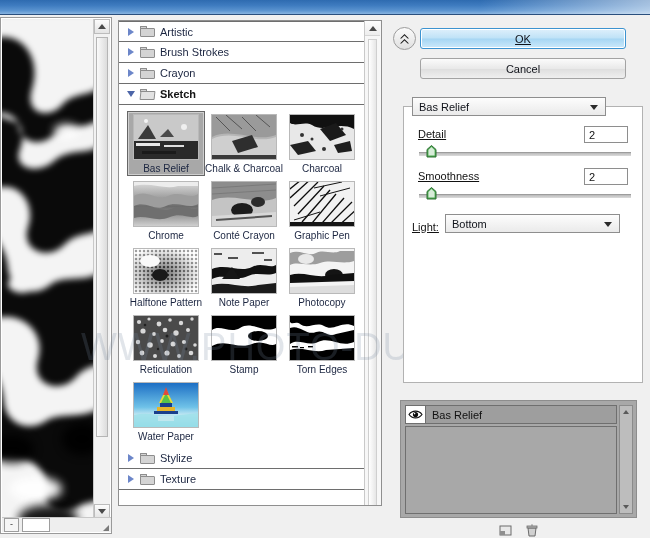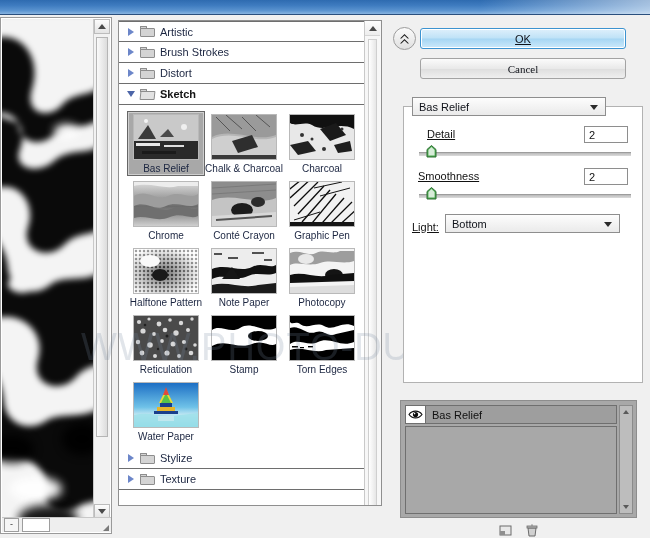--- a/index.html
+++ b/index.html
@@ -222,21 +222,20 @@
     border: 1px solid #3c93d0;
     box-shadow: 0 0 0 1px #ffffff inset;
     color: #10131a;
     text-decoration: underline;
   }
   .btn.cancel {
     left: 420px; top: 58px; width: 206px;
     background: linear-gradient(to bottom,#fbfbfb,#e9e9e9 50%,#dedede 52%,#efefef);
     border: 1px solid #a3a3a3;
     color: #10131a;
-    font-family: Liberation Serif, serif;
   }
 
   .filter-select {
     position: absolute; left: 412px; top: 97px;
     width: 194px; height: 19px;
     background: linear-gradient(to bottom,#fdfdfd,#eaeaea);
     border: 1px solid #8e8e8e;
     box-sizing: border-box;
     display: flex; align-items: center;
     padding-left: 6px;
@@ -430,21 +429,21 @@
       </div>
 
       <div class="cat-row">
         <span class="cat-arrow">
             <i class="closed"></i>
           </span>
         <span class="folder">
             <i class="tab"></i>
             <i class="body"></i>
           </span>
-        <span class="cat-label">Distort</span>
+        <span class="cat-label">Crayon</span>
       </div>
 
       <div class="cat-row expanded">
         <span class="cat-arrow">
             <i class="open"></i>
           </span>
         <span class="folder open">
             <i class="tab"></i>
             <i class="body"></i>
           </span>
@@ -768,21 +767,21 @@
   <div class="btn ok">OK</div>
   <div class="btn cancel">Cancel</div>
 
   <div class="params-box"></div>
 
   <div class="filter-select">
     <span>Bas Relief</span>
     <i class="arrow"></i>
   </div>
 
-  <div class="param-label" style="left:418px; top:128px;margin-left:9px;">
+  <div class="param-label" style="left:418px; top:128px;">
     <u>Detail</u>
   </div>
   <div class="param-value" style="left:584px; top:126px;">2</div>
   <div class="slider-track" style="left:419px; top:152px; width:212px;"></div>
   <div class="slider-knob" style="left:426px; top:144px;">
     <svg width="11" height="13" viewBox="0 0 11 13">
       <path d="M5.5 0.5 L10 4.5 L10 12 L1 12 L1 4.5 Z" fill="#4aa84f" stroke="#2f6e33" stroke-width="1"></path>
       <path d="M5.5 2 L8.6 5 L8.6 10.6 L2.4 10.6 L2.4 5 Z" fill="#d8ecd9"></path>
     </svg>
   </div>

